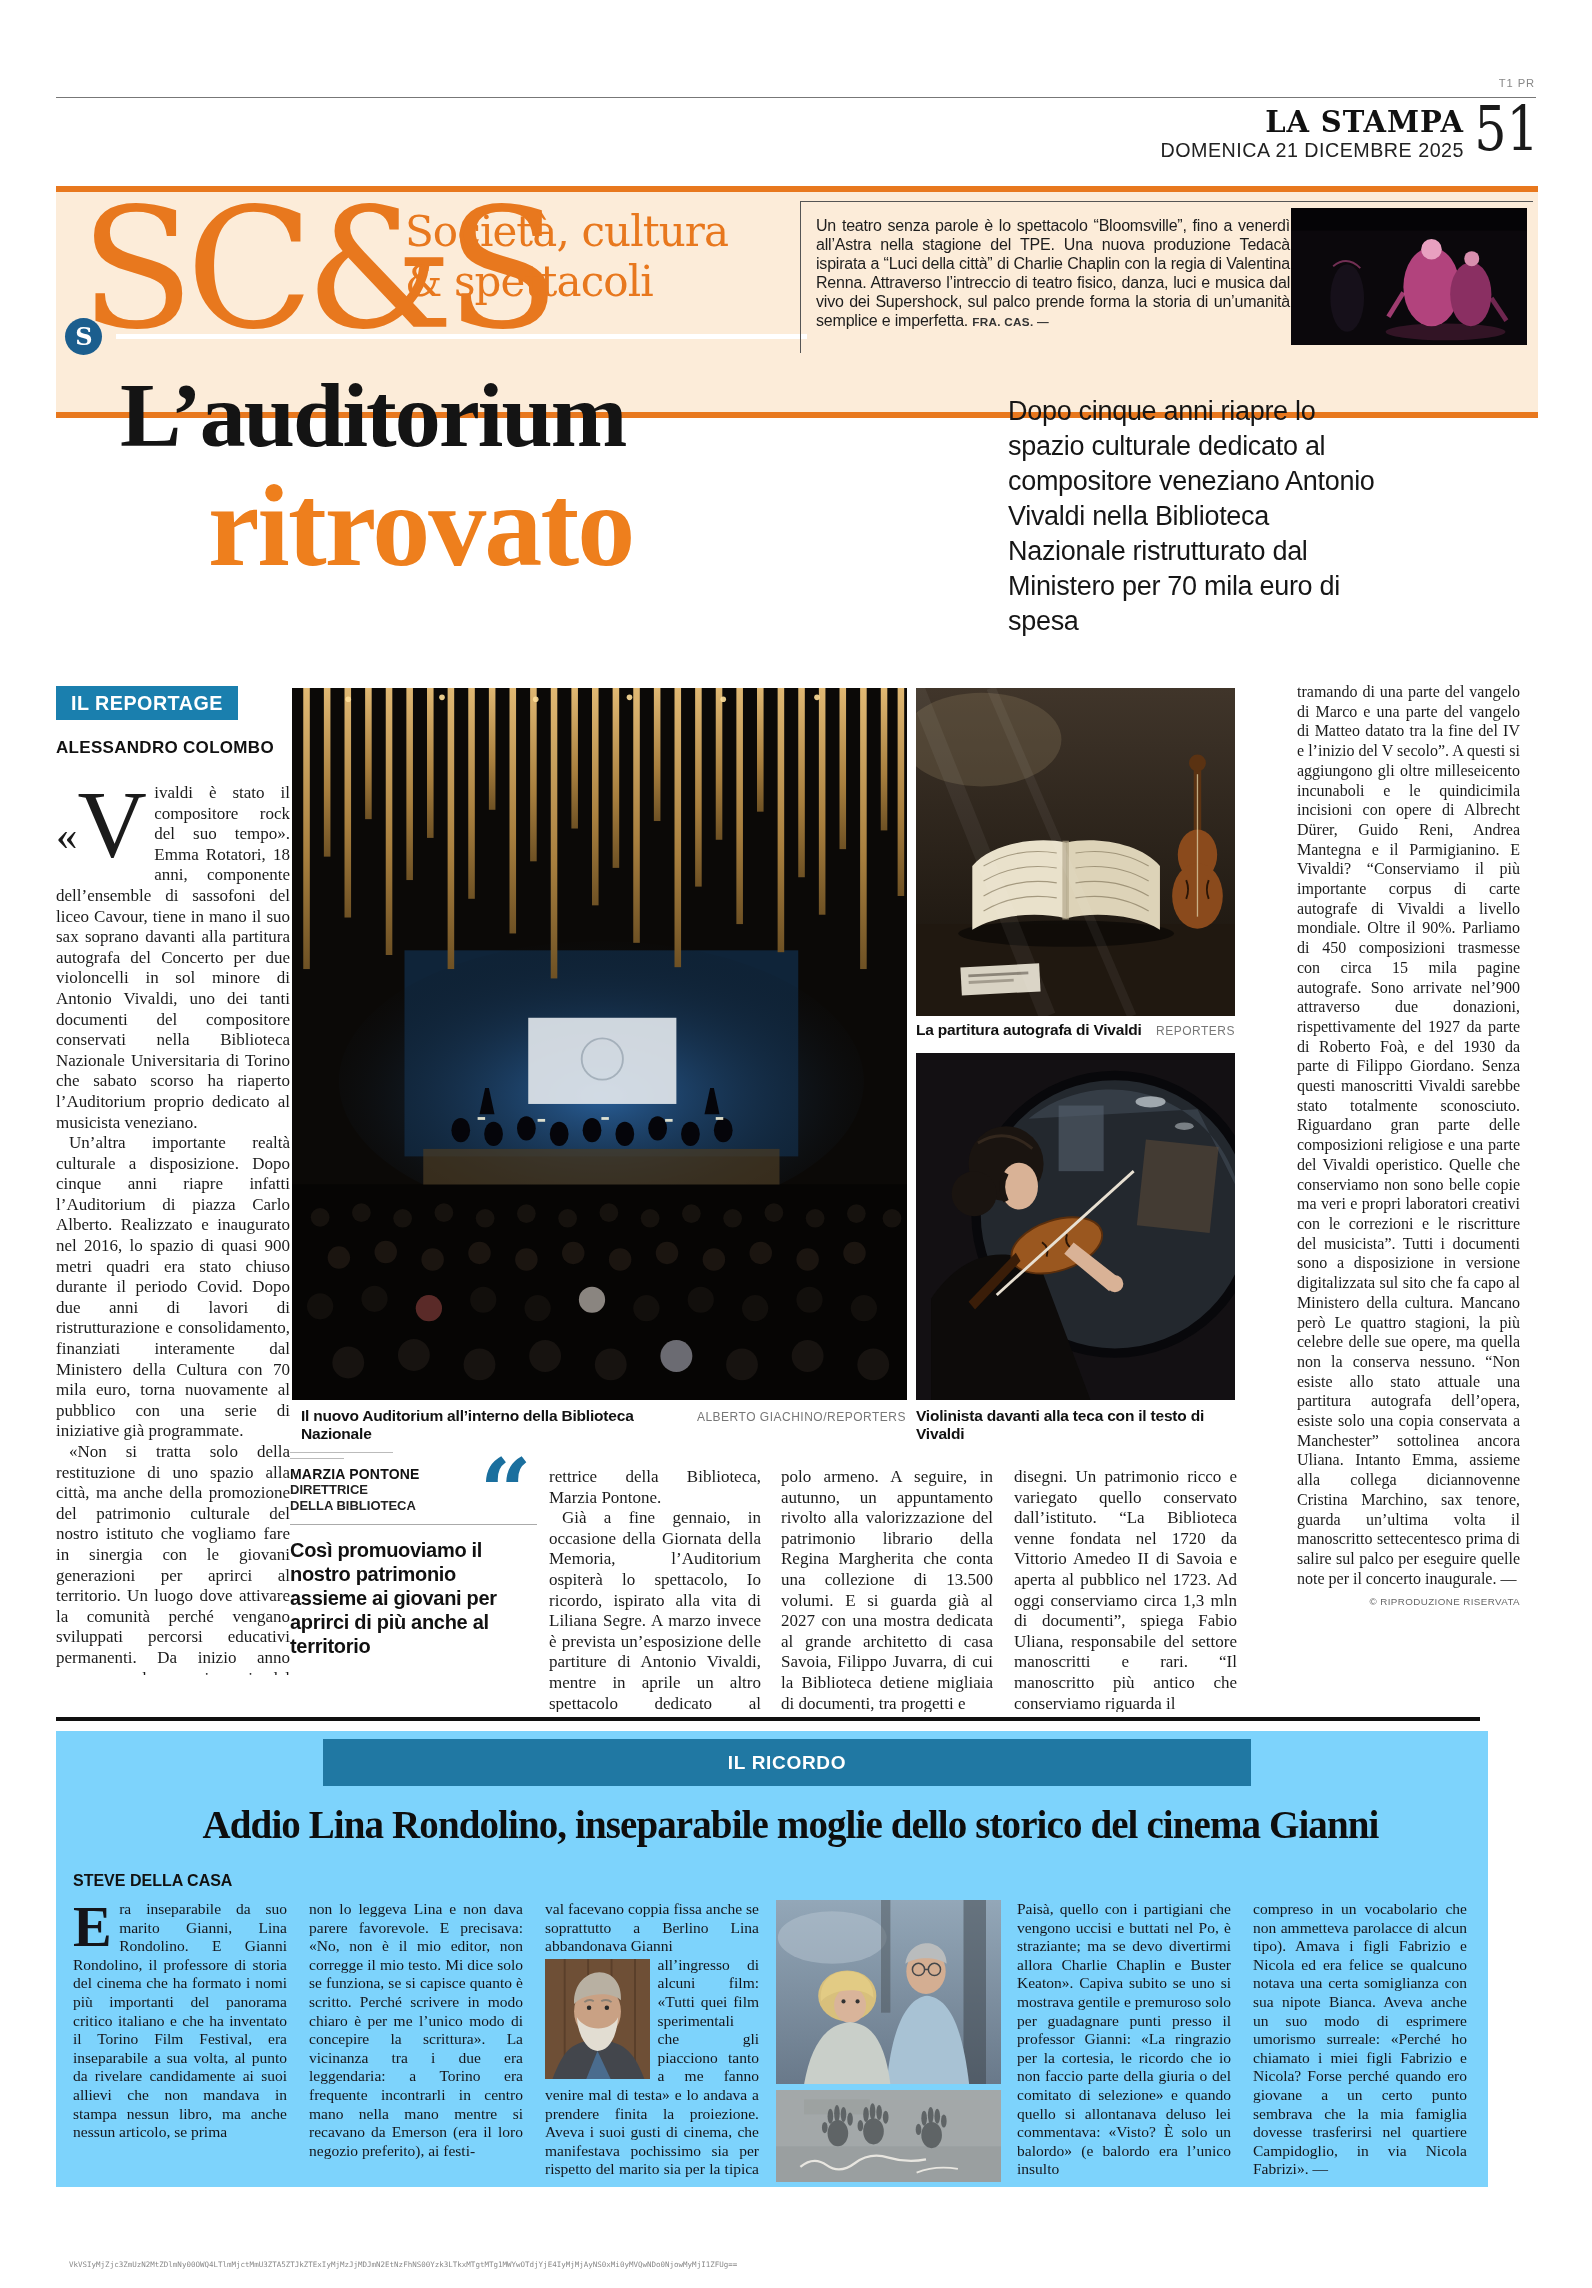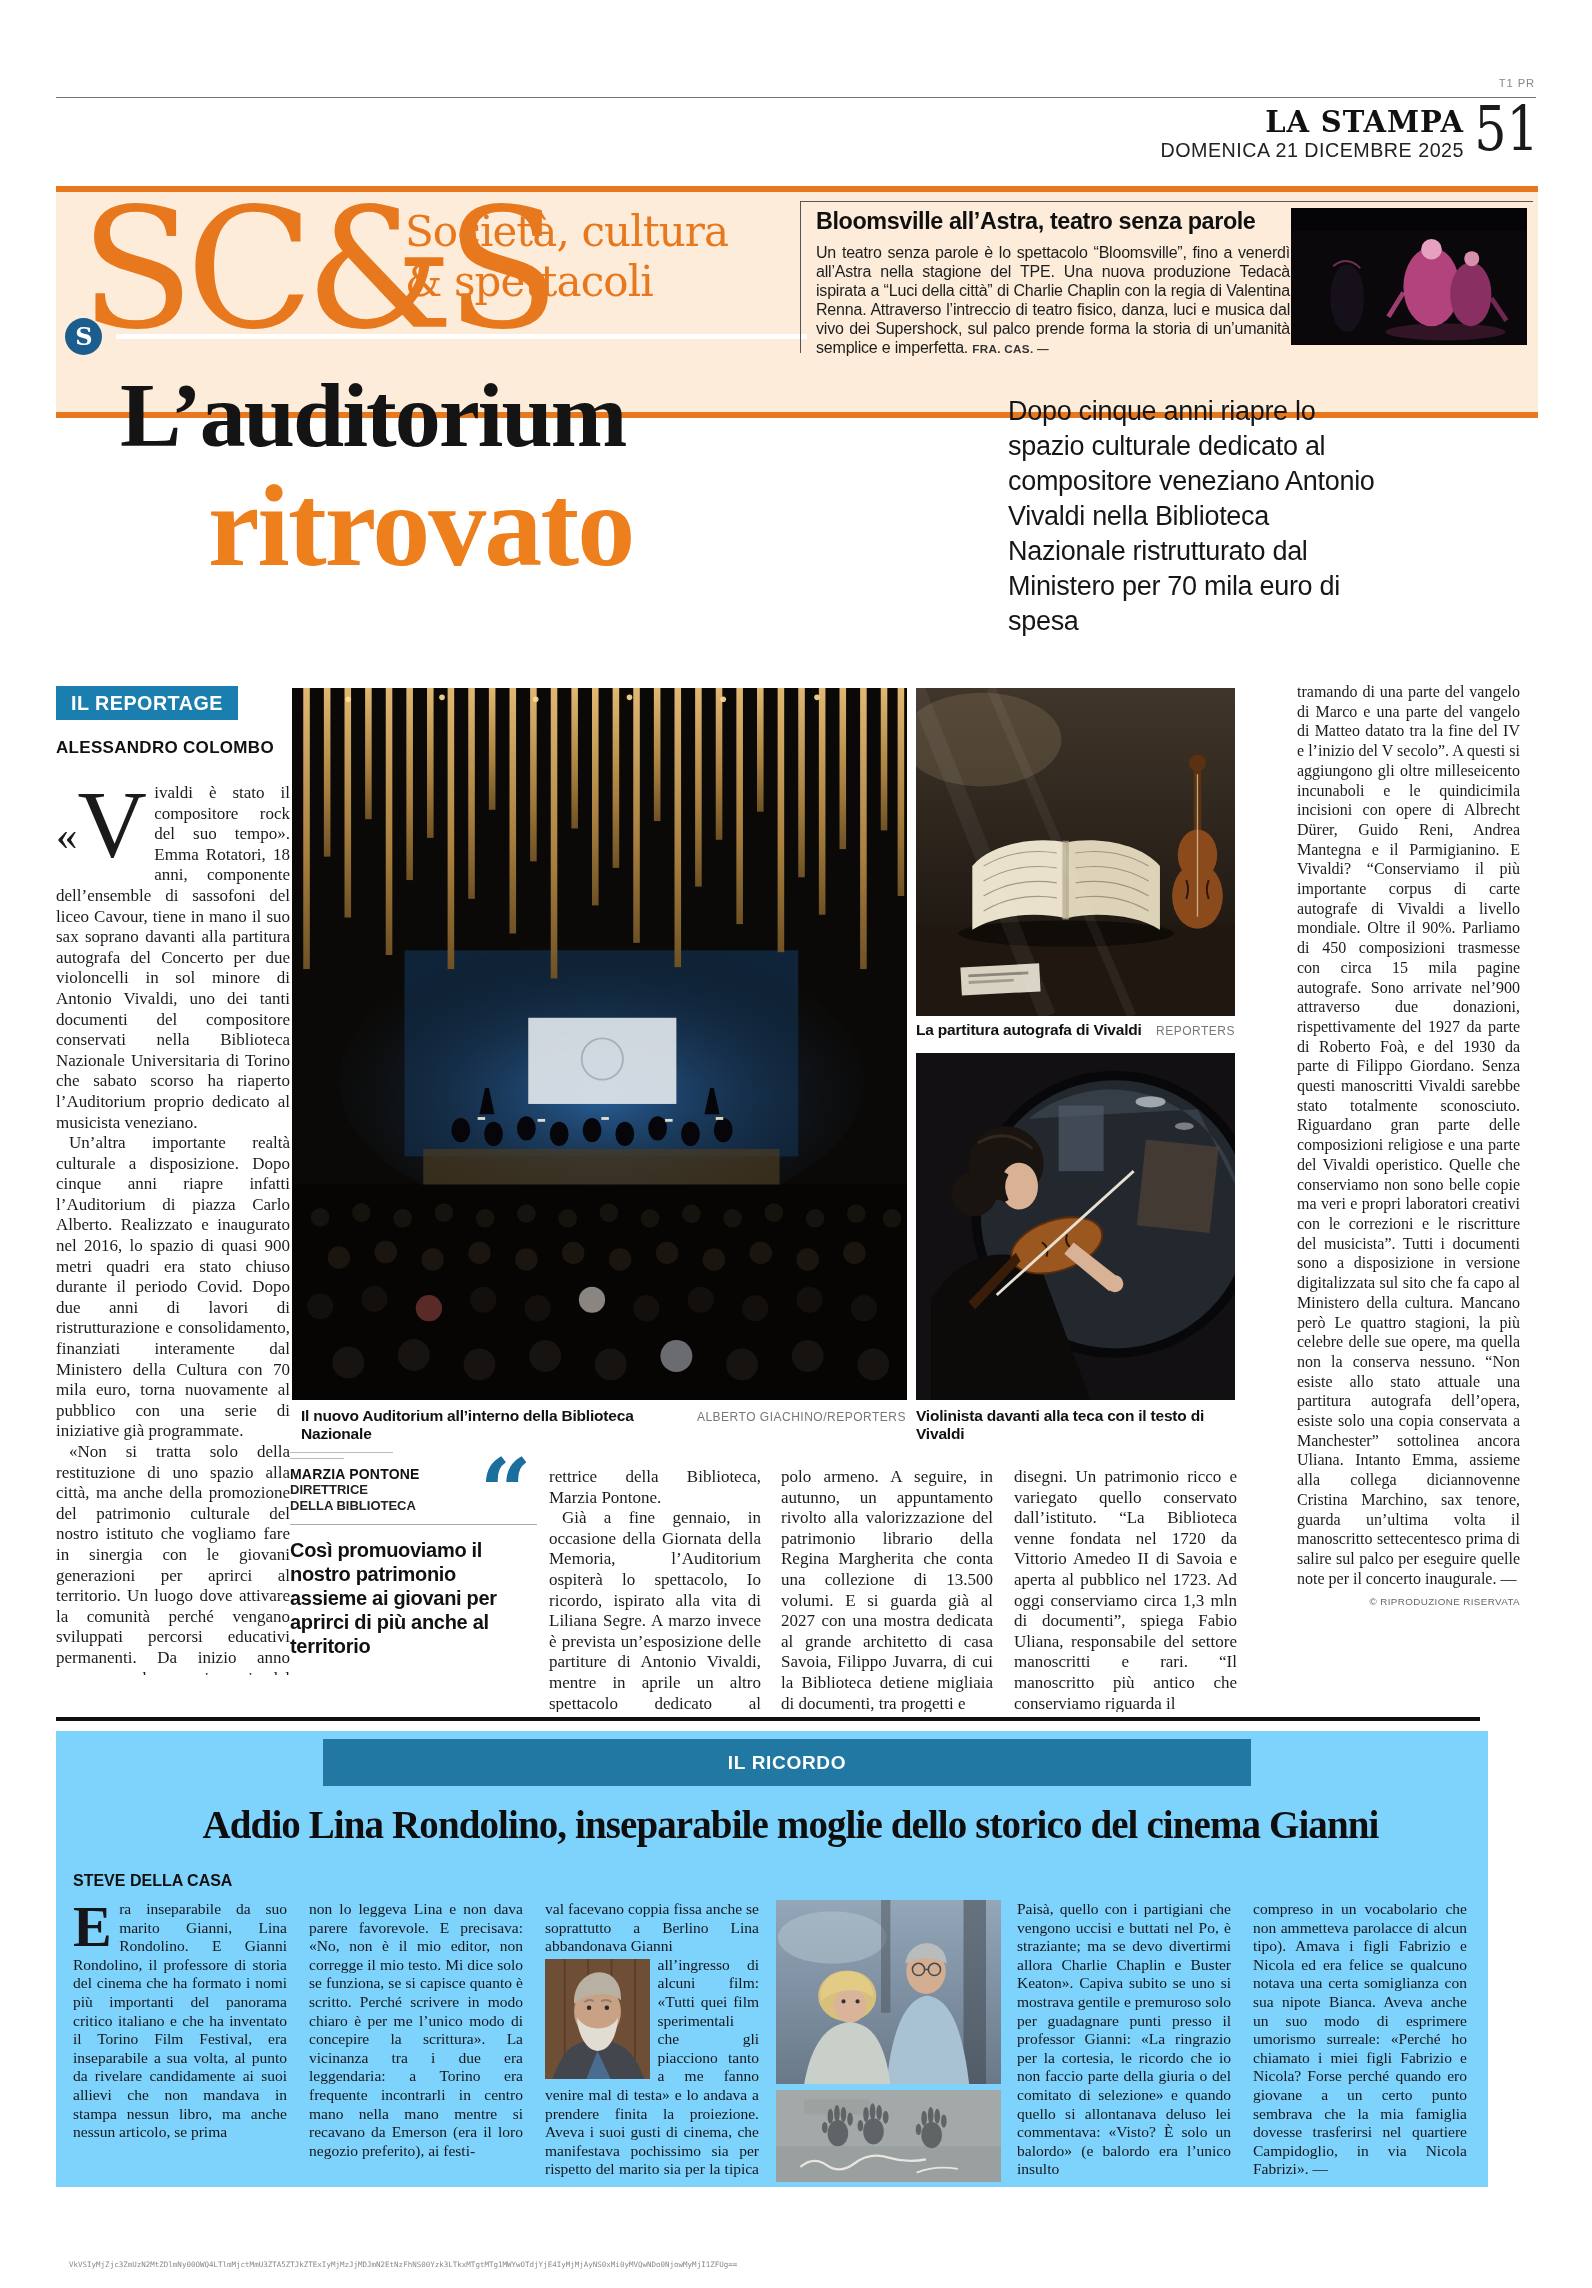--- a/index.html
+++ b/index.html
@@ -102,21 +102,20 @@
   <div class="band">
     <div class="band-logo">SC&amp;S</div>
     <div class="band-title">
       <div>Società, cultura</div>
       <div>&amp; spettacoli</div>
     </div>
     <div class="band-badge">S</div>
     <div class="band-line"></div>
 
     <div class="teaser">
-      <div class="teaser-title">Bloomsville all’Astra, teatro senza parole</div>
       <p class="teaser-body"><span>Un teatro senza parole è lo spettacolo “Bloomsville”, fino a venerdì all’Astra nella stagione del TPE. Una nuova produzione Tedacà ispirata a “Luci della città” di Charlie Chaplin con la regia di Valentina Renna. Attraverso l’intreccio di teatro fisico, danza, luci e musica dal vivo dei Supershock, sul palco prende forma la storia di un’umanità semplice e imperfetta. </span><span class="teaser-sig">FRA. CAS. —</span></p>
       <figure class="teaser-photo">
         <svg viewBox="0 0 252 146" preserveAspectRatio="none">
           <rect width="252" height="146" fill="#0b080c"></rect>
           <ellipse cx="165" cy="132" rx="64" ry="9" fill="#7a2a55" opacity=".35"></ellipse>
           <ellipse cx="60" cy="96" rx="18" ry="36" fill="#16101a"></ellipse>
           <path d="M45,62 Q60,50 74,64" stroke="#b84a86" stroke-width="2" fill="none" opacity=".6"></path>
           <ellipse cx="150" cy="84" rx="30" ry="42" fill="#c44a8a" opacity=".9"></ellipse>
           <ellipse cx="192" cy="92" rx="22" ry="34" fill="#8a2f62"></ellipse>
           <circle cx="150" cy="44" r="11" fill="#e8a0c0"></circle>

